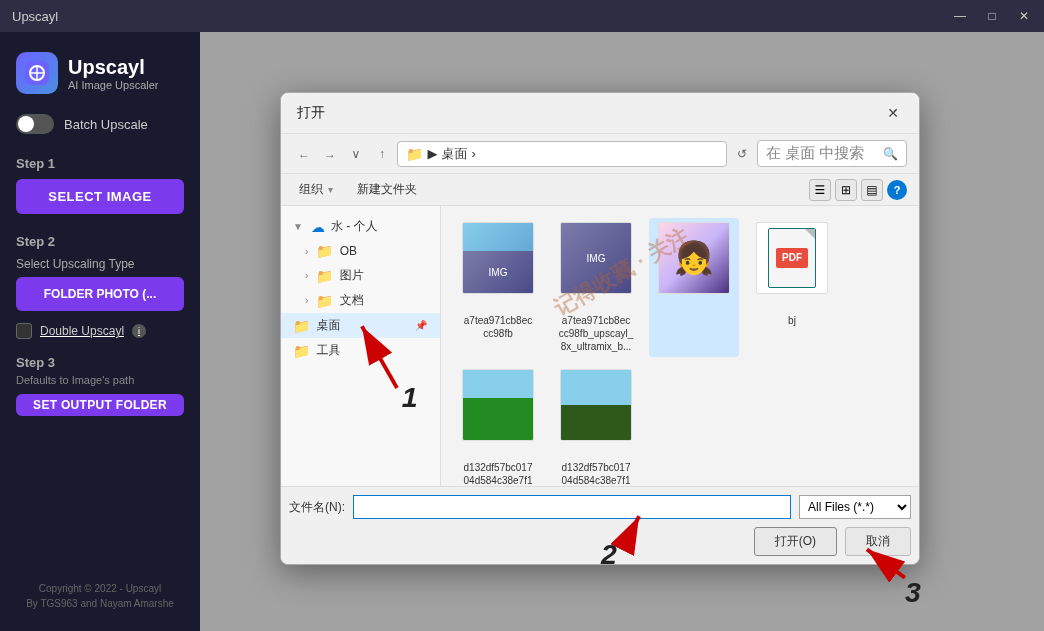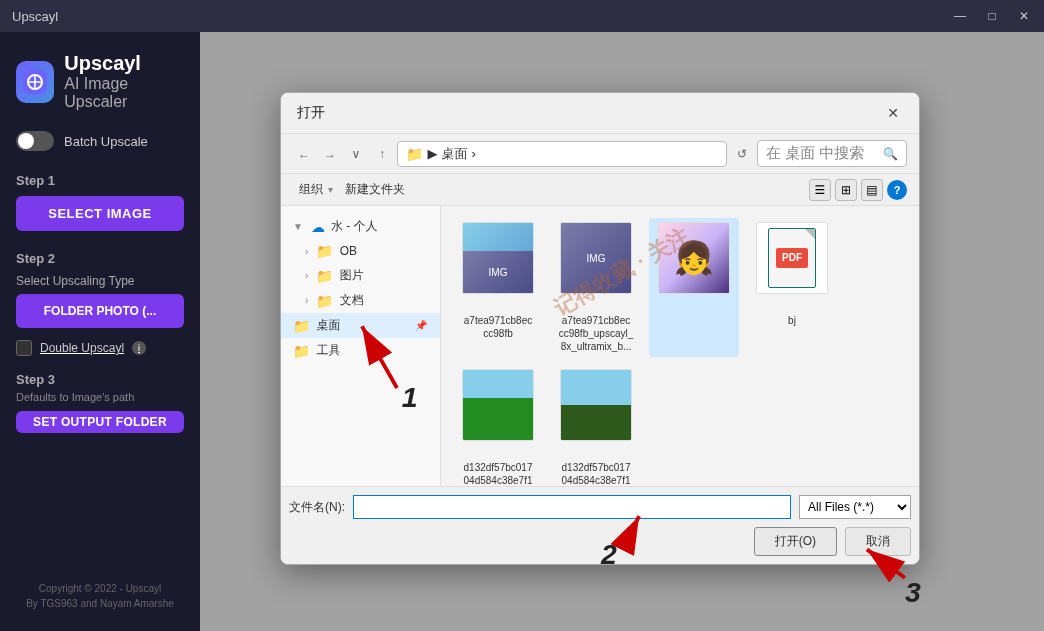--- a/index.html
+++ b/index.html
@@ -88,21 +88,21 @@
       align-items: center;
       justify-content: center;
       font-size: 20px;
     }
     .logo-text h1 {
       font-size: 20px;
       font-weight: 700;
       color: #fff;
     }
     .logo-text p {
-      font-size: 16px;
+      font-size: 11px;
       color: #aaa;
     }
 
     
     .toggle-row {
       display: flex;
       align-items: center;
       gap: 10px;
       margin-bottom: 18px;
     }
@@ -349,20 +349,21 @@
       display: flex;
       align-items: center;
       padding: 4px 12px;
       gap: 12px;
       background: #f0f0f0;
       border-bottom: 1px solid #ddd;
       justify-content: space-between;
     }
     .toolbar-left {
       display: flex;
+      gap: 12px;
       text-align: right;
     }
     .toolbar-btn {
       font-size: 12px;
       color: #333;
       cursor: pointer;
       display: flex;
       align-items: center;
       gap: 3px;
       padding: 3px 6px;

